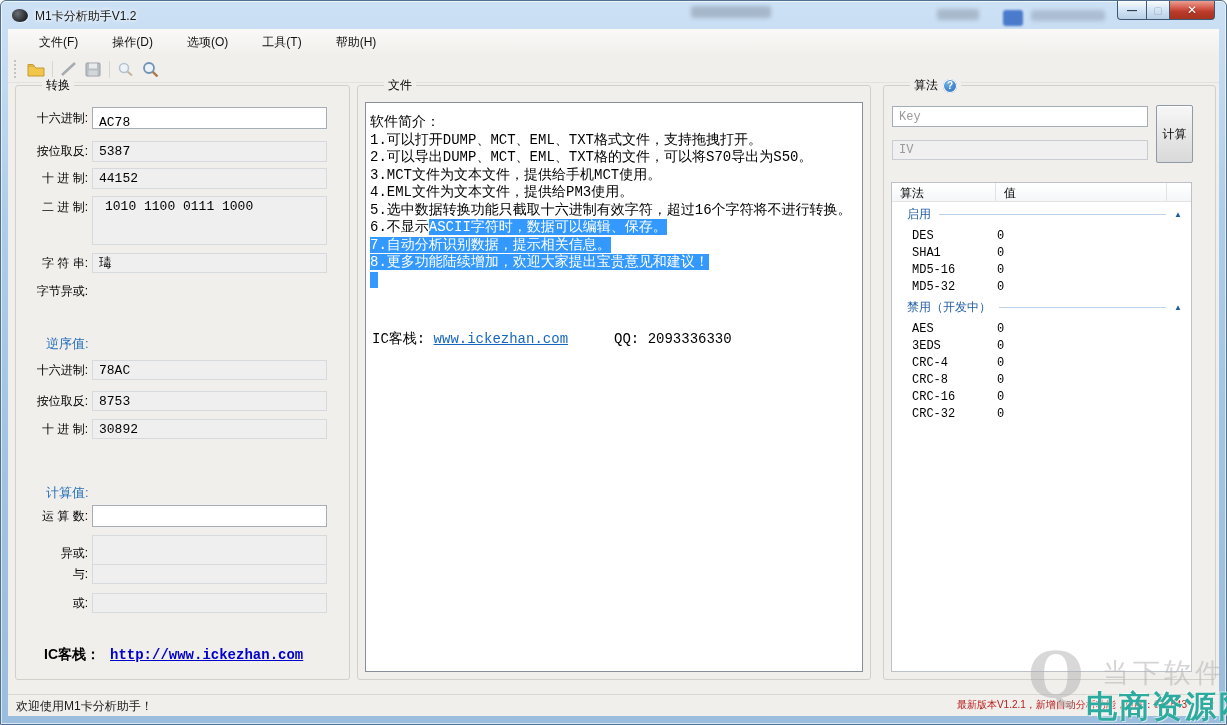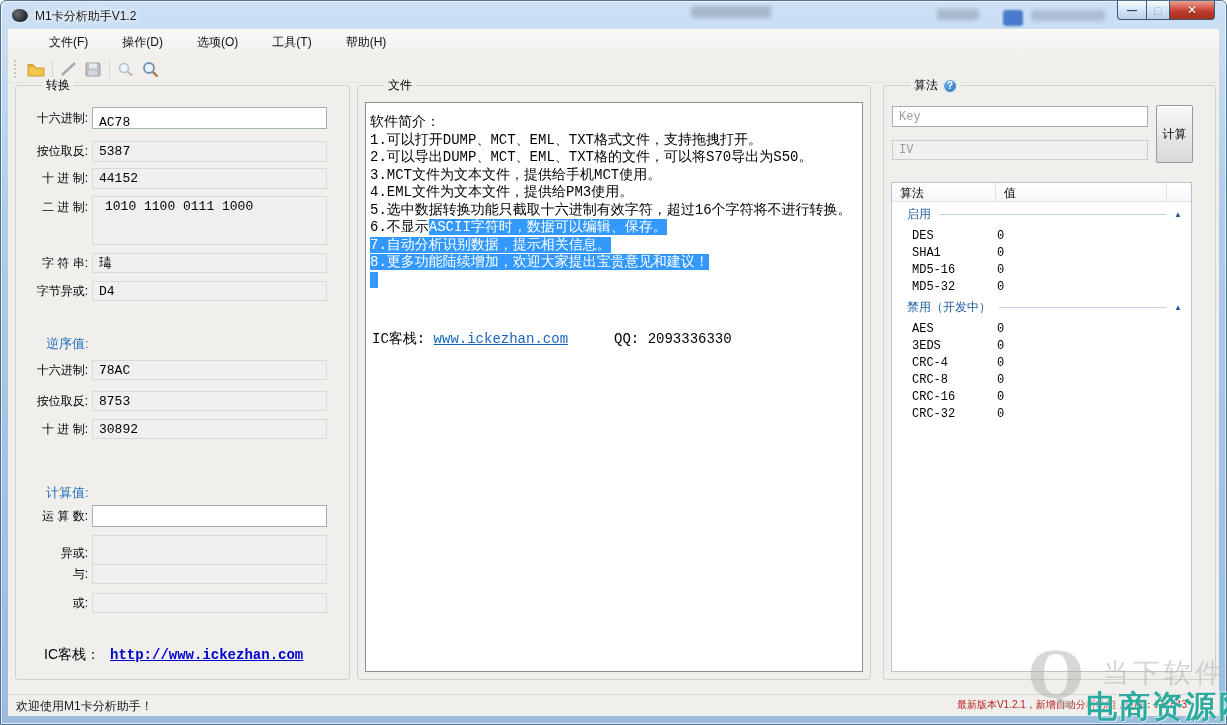--- a/index.html
+++ b/index.html
@@ -20,21 +20,21 @@
           background:linear-gradient(rgba(255,255,255,.9),rgba(222,235,247,.55) 45%,rgba(167,192,216,.5));}
   .winbtn.min{width:30px;border-radius:0 0 0 4px;font-weight:bold;}
   .winbtn.max{width:22px;border-left:none;border-right:none;color:#9fb2c2;}
   .winbtn.close{width:46px;border-radius:0 0 4px 0;color:#fff;font-weight:bold;font-size:12px;
           background:linear-gradient(#eba globe,#d0564a) ;background:linear-gradient(#eb9f91,#d5584a 40%,#ba3a28 60%,#a53220);
           text-shadow:0 1px 1px rgba(0,0,0,.4);}
   .blur-blob{position:absolute;border-radius:3px;filter:blur(2px);}
 
   
   .client{position:absolute;left:7px;right:7px;top:28px;bottom:8px;background:#f1efec;overflow:hidden;}
-  .menubar{position:absolute;left:0;right:0;top:0;height:27px;display:flex;align-items:flex-start;padding-left:24px;
+  .menubar{position:absolute;left:0;right:0;top:0;height:27px;display:flex;align-items:flex-start;padding-left:14px;
            background:linear-gradient(#faf9f7,#f1efec);}
   .menu-item{padding:5px 17px;font-size:12px;color:#111;}
   .toolbar{position:absolute;left:0;right:0;top:27px;height:26px;display:flex;align-items:center;padding-left:4px;
            border-bottom:1px solid #e4e2de;}
   .tgrip{width:2px;height:18px;border-left:2px dotted #c6c3bc;margin:0 6px 0 2px;}
   .tbtn{width:24px;height:22px;display:flex;align-items:center;justify-content:center;}
   .tsep{width:1px;height:17px;background:#d9d6d0;margin:0 4px;}
 
   
   .group{position:absolute;border:1px solid #d2d0c9;border-radius:3px;}
@@ -45,21 +45,21 @@
   .flabel{width:72px;text-align:right;font-size:12px;color:#000;flex:none;letter-spacing:0;}
   .fin{margin-left:4px;width:235px;box-sizing:border-box;height:100%;
        font-family:"Liberation Mono","DejaVu Sans Mono",monospace;font-size:13px;color:#000;
        padding:0 0 0 6px;display:flex;align-items:center;}
   input.fin{display:inline-block;padding-top:8px;}
   .white{background:#fff;border:1px solid #a5adb5;}
   .grayf{background:#efefef;border:1px solid #d7dadd;}
   .fin.multi{align-items:flex-start;padding-top:2px;line-height:16px;white-space:pre-wrap;padding-left:12px;}
   .sectitle{position:absolute;left:30px;font-size:13px;color:#2470bd;}
   .lfooter{position:absolute;left:28px;display:flex;align-items:baseline;}
-  .lfooter .lbl{font-size:14px;font-weight:normal;color:#000;}
+  .lfooter .lbl{font-size:14px;font-weight:bold;color:#000;}
   .lfooter a{margin-left:10px;font-family:"Liberation Mono","DejaVu Sans Mono",monospace;
              font-size:14px;font-weight:bold;color:#0000cc;text-decoration:underline;}
 
   
   .editarea{position:absolute;left:7px;top:16px;width:498px;height:570px;background:#fff;
             border:1px solid #898f98;box-sizing:border-box;padding:11px 2px 0 4px;overflow:hidden;}
   .tline{white-space:pre;min-height:17.5px;line-height:17.5px;font-size:14px;
          font-family:"Liberation Mono","DejaVu Sans Mono",monospace;color:#000;}
   .tline .sel{background:#3399ff;color:#fff;}
   .contact{position:absolute;left:6px;top:227px;font-size:14px;
@@ -192,21 +192,20 @@
       <div class="frow" style="top:110px;height:49px;">
         <span class="flabel" style="align-self:flex-start;margin-top:3px;">二 进 制:</span>
         <div class="fin grayf multi">1010 1100 0111 1000</div>
       </div>
       <div class="frow" style="top:167px;height:20px;">
         <span class="flabel">字 符 串:</span>
         <div class="fin grayf">瑇</div>
       </div>
       <div class="frow" style="top:195px;height:20px;">
         <span class="flabel">字节异或:</span>
-        <div class="fin grayf">D4</div>
       </div>
 
       <div class="sectitle" style="top:249px;">逆序值:</div>
       <div class="frow" style="top:274px;height:20px;">
         <span class="flabel">十六进制:</span>
         <div class="fin grayf">78AC</div>
       </div>
       <div class="frow" style="top:305px;height:20px;">
         <span class="flabel">按位取反:</span>
         <div class="fin grayf">8753</div>

